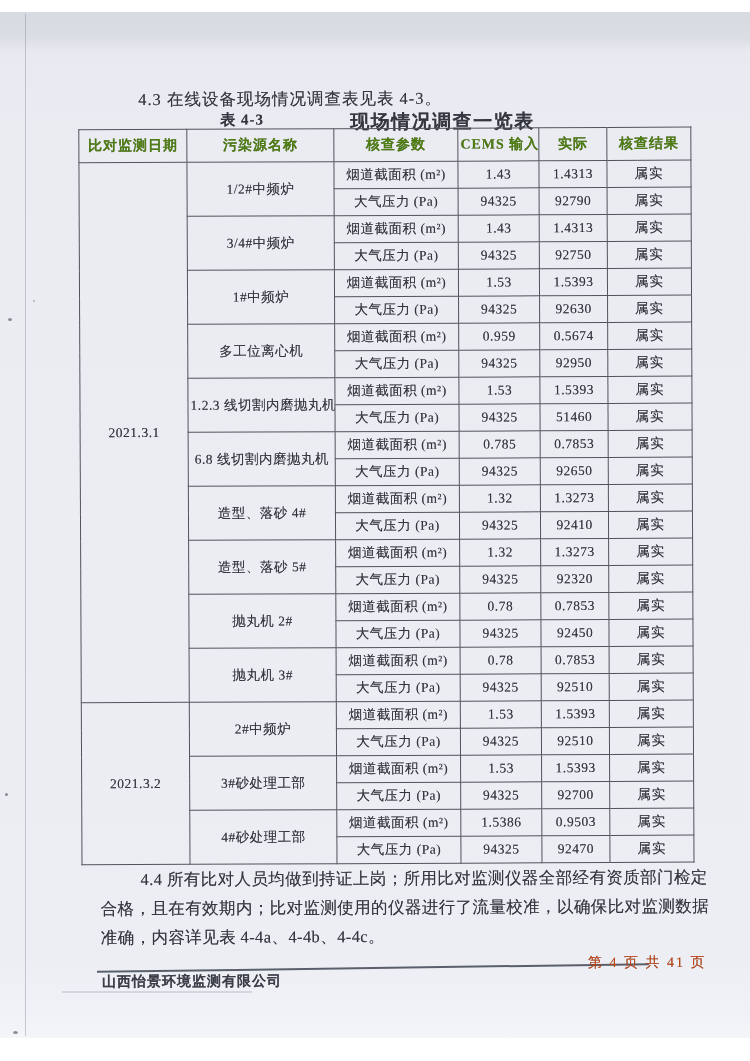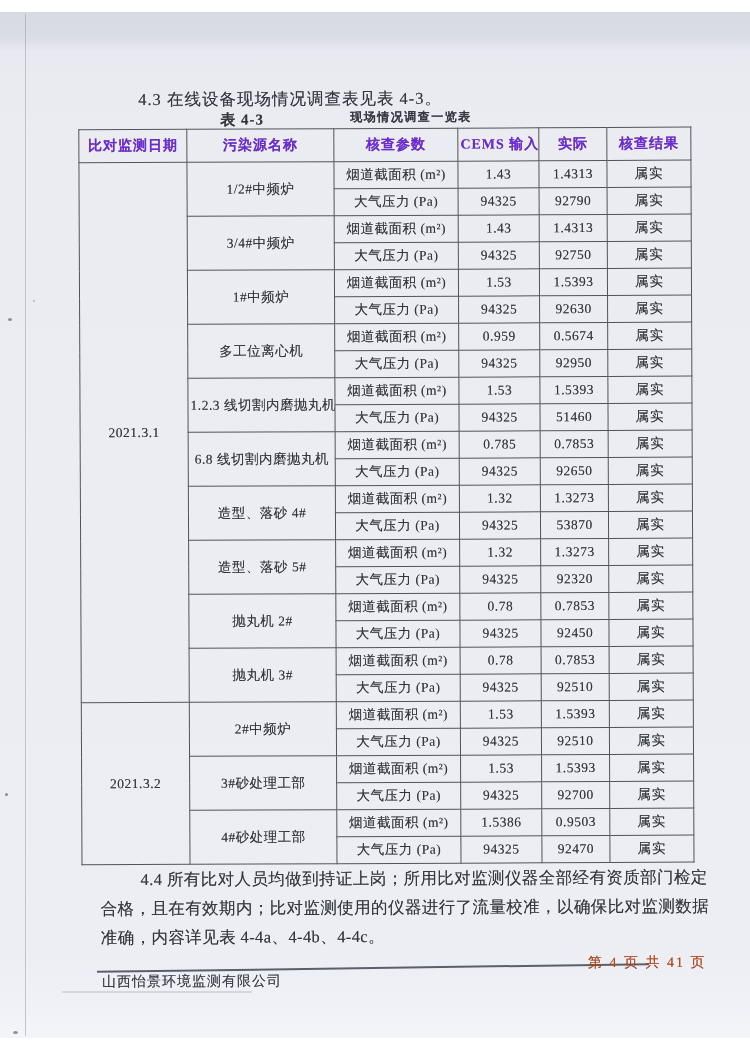--- a/index.html
+++ b/index.html
@@ -34,34 +34,34 @@
   .section-heading {
     position:absolute; left:140px; top:88px;
     font-size:16.5px; letter-spacing:1px; white-space:nowrap;
   }
   .table-label {
     position:absolute; left:222px; top:110px;
     font-size:15px; font-weight:bold; letter-spacing:1px; white-space:nowrap;
   }
   .table-title {
     position:absolute; left:352px; top:109px;
-    font-size:12px; font-weight:bold; letter-spacing:1.5px; white-space:nowrap;
+    font-size:19px; font-weight:bold; letter-spacing:1.5px; white-space:nowrap;
   }
 
   table.survey {
     position:absolute; left:80px; top:128px;
     width:612px; border-collapse:collapse; table-layout:fixed;
     border:1.5px solid #484b54;
   }
   table.survey th, table.survey td {
     border:1px solid #51545d; text-align:center; vertical-align:middle;
     padding:0 2px; overflow:hidden; white-space:nowrap;
   }
   table.survey thead th {
-    height:32px; font-size:14px; font-weight:bold; letter-spacing:1px; color:#6d28d9;
+    height:32px; font-size:14px; font-weight:bold; letter-spacing:1px; color:#4d7c0f;
   }
   table.survey tbody td { height:26px; font-size:13.5px; color:#33363e; }
   td.date-cell   { font-size:14px; letter-spacing:0.5px; }
   td.source-cell { font-size:13.5px; letter-spacing:0.5px;border-radius:10px; }
   td.param-cell  { font-size:13.5px; letter-spacing:0.5px;border-radius:12px; }
   td.cems-cell, td.actual-cell { font-size:13px; letter-spacing:0.5px; }
   td.result-cell { font-size:13.5px; letter-spacing:1px; }
 
   .para { position:absolute; left:99px; top:864px; width:596px; }
   .para-line {
@@ -69,21 +69,21 @@
     white-space:nowrap; color:#34373f;
   }
   .para-line.indent { padding-left:40px; }
 
   .footer-rule {
     position:absolute; left:95px; top:967px; width:552px; height:2px;
     background:#59606c; transform:rotate(-0.55deg);
   }
   .footer-company {
     position:absolute; left:100px; top:972px;
-    font-size:14px; letter-spacing:1px; color:#3b3e48; white-space:nowrap;
+    font-size:14px; letter-spacing:1px; color:#3b3e48; white-space:nowrap;font-weight:bold;
   }
   .footer-page {
     position:absolute; left:586px; top:955px;
     font-size:14px; letter-spacing:2px; color:#c2410c; white-space:nowrap;
   }
 </style>
 </head>
 <body>
 
 <div class="sheet"></div>
@@ -204,21 +204,21 @@
         <tr>
           <td class="source-cell" rowspan="2">造型、落砂 4#</td>
           <td class="param-cell">烟道截面积 (m²)</td>
           <td class="cems-cell">1.32</td>
           <td class="actual-cell">1.3273</td>
           <td class="result-cell">属实</td>
         </tr>
         <tr>
           <td class="param-cell">大气压力 (Pa)</td>
           <td class="cems-cell">94325</td>
-          <td class="actual-cell">53870</td>
+          <td class="actual-cell">92410</td>
           <td class="result-cell">属实</td>
         </tr>
         <tr>
           <td class="source-cell" rowspan="2">造型、落砂 5#</td>
           <td class="param-cell">烟道截面积 (m²)</td>
           <td class="cems-cell">1.32</td>
           <td class="actual-cell">1.3273</td>
           <td class="result-cell">属实</td>
         </tr>
         <tr>

